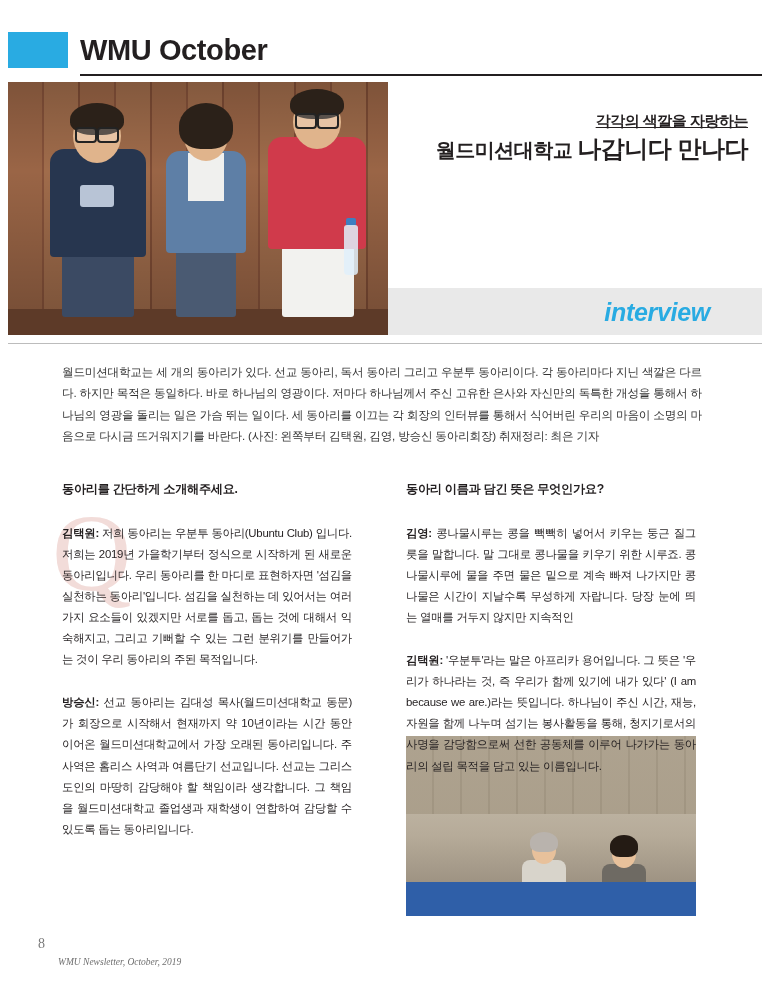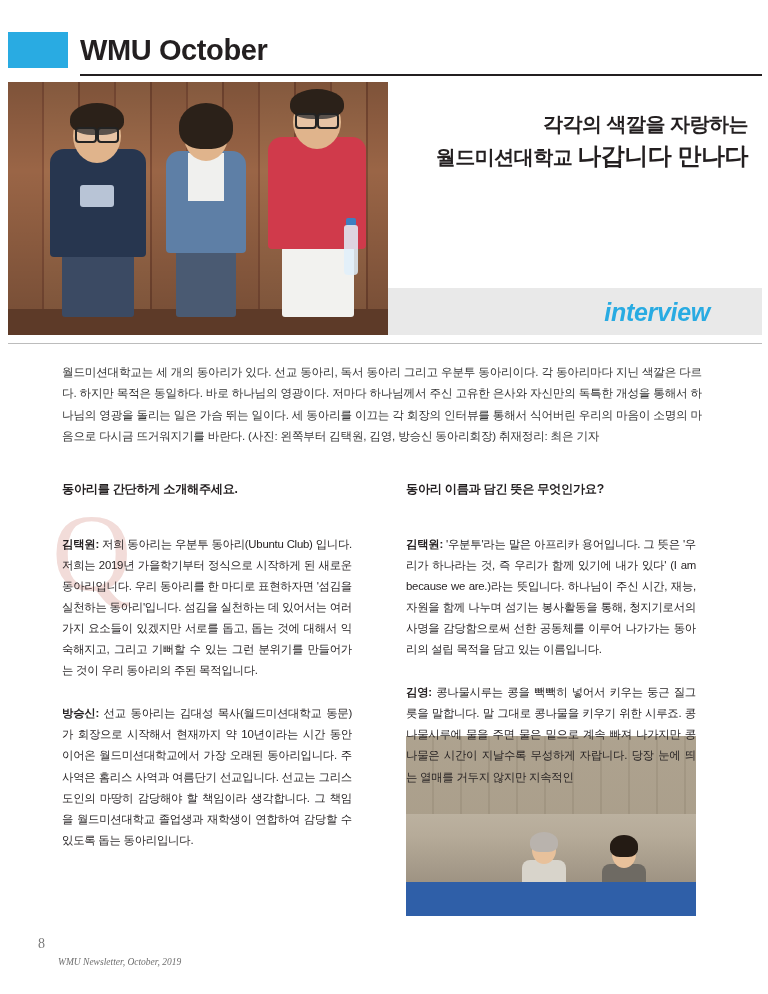--- a/index.html
+++ b/index.html
@@ -141,21 +141,21 @@
   .bottle-cap { position: absolute; left: 86px; top: 133px; width: 10px; height: 8px; background: #3e7fc1; border-radius: 2px; }
 
   
   .headline {
     position: absolute;
     right: 20px;
     top: 110px;
     text-align: right;
     line-height: 1.45;
   }
-  .headline .l1 { font-size: 20px; font-weight: bold; letter-spacing: -0.5px; }
+  .headline .l1 { font-size: 15px; font-weight: bold; letter-spacing: -0.5px; text-decoration: underline; }
   .headline .l2 { font-size: 20px; font-weight: bold; letter-spacing: -0.5px; }
   .headline .l2 .big { font-size: 24px; }
 
   
   .interview-band {
     position: absolute;
     left: 388px;
     top: 288px;
     width: 374px;
     height: 47px;
@@ -206,21 +206,21 @@
     text-align: justify;
     letter-spacing: -0.25px;
     z-index: 2;
   }
   .col-left { left: 62px; top: 478px; }
   .col-right { left: 406px; top: 478px; }
   .q {
     font-size: 12.2px;
     font-weight: bold;
     color: #231f20;
-    margin-bottom: 33px;
+    margin-bottom: 22px;
     letter-spacing: -0.3px;
   }
   .ans { margin-bottom: 22px; }
   .ans .nm { font-weight: bold; }
 
   
   .photo2 {
     position: absolute;
     left: 406px;
     top: 736px;
@@ -330,24 +330,24 @@
     </div>
     <div class="ans">
       <span class="nm">방승신:</span><span> 선교 동아리는 김대성 목사(월드미션대학교 동문)가 회장으로 시작해서 현재까지 약 10년이라는 시간 동안 이어온 월드미션대학교에서 가장 오래된 동아리입니다. 주 사역은 홈리스 사역과 여름단기 선교입니다. 선교는 그리스도인의 마땅히 감당해야 할 책임이라 생각합니다. 그 책임을 월드미션대학교 졸업생과 재학생이 연합하여 감당할 수 있도록 돕는 동아리입니다.</span>
     </div>
   </div>
 
   <div class="col col-right">
     <div class="q">동아리 이름과 담긴 뜻은 무엇인가요?</div>
 
     <div class="ans">
+      <span class="nm">김영:</span><span> 콩나물시루는 콩을 빽빽히 넣어서 키우는 둥근 질그릇을 말합니다. 말 그대로 콩나물을 키우기 위한 시루죠. 콩나물시루에 물을 주면 물은 밑으로 계속 빠져 나가지만 콩나물은 시간이 지날수록 무성하게 자랍니다. 당장 눈에 띄는 열매를 거두지 않지만 지속적인</span>
+    </div>
+    <div class="ans">
       <span class="nm">김택원:</span><span> '우분투'라는 말은 아프리카 용어입니다. 그 뜻은 '우리가 하나라는 것, 즉 우리가 함께 있기에 내가 있다' (I am because we are.)라는 뜻입니다. 하나님이 주신 시간, 재능, 자원을 함께 나누며 섬기는 봉사활동을 통해, 청지기로서의 사명을 감당함으로써 선한 공동체를 이루어 나가가는 동아리의 설립 목적을 담고 있는 이름입니다.</span>
-    </div>
-    <div class="ans">
-      <span class="nm">김영:</span><span> 콩나물시루는 콩을 빽빽히 넣어서 키우는 둥근 질그릇을 말합니다. 말 그대로 콩나물을 키우기 위한 시루죠. 콩나물시루에 물을 주면 물은 밑으로 계속 빠져 나가지만 콩나물은 시간이 지날수록 무성하게 자랍니다. 당장 눈에 띄는 열매를 거두지 않지만 지속적인</span>
     </div>
   </div>
 
   <div class="photo2">
     <div class="p2-bg"></div>
     <div class="p2-wall"></div>
 
     <div class="p2-person" style="left:6px;">
 
       <div class="p2-head" style="left:12px; top:16px; width:26px; height:30px;"></div>

